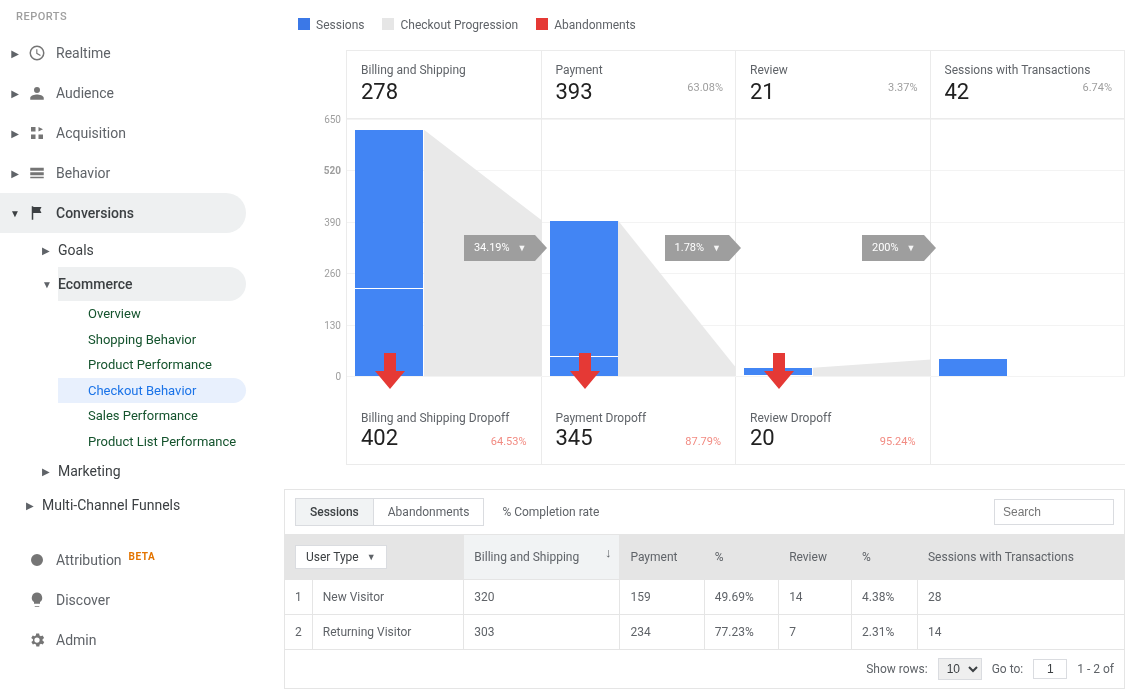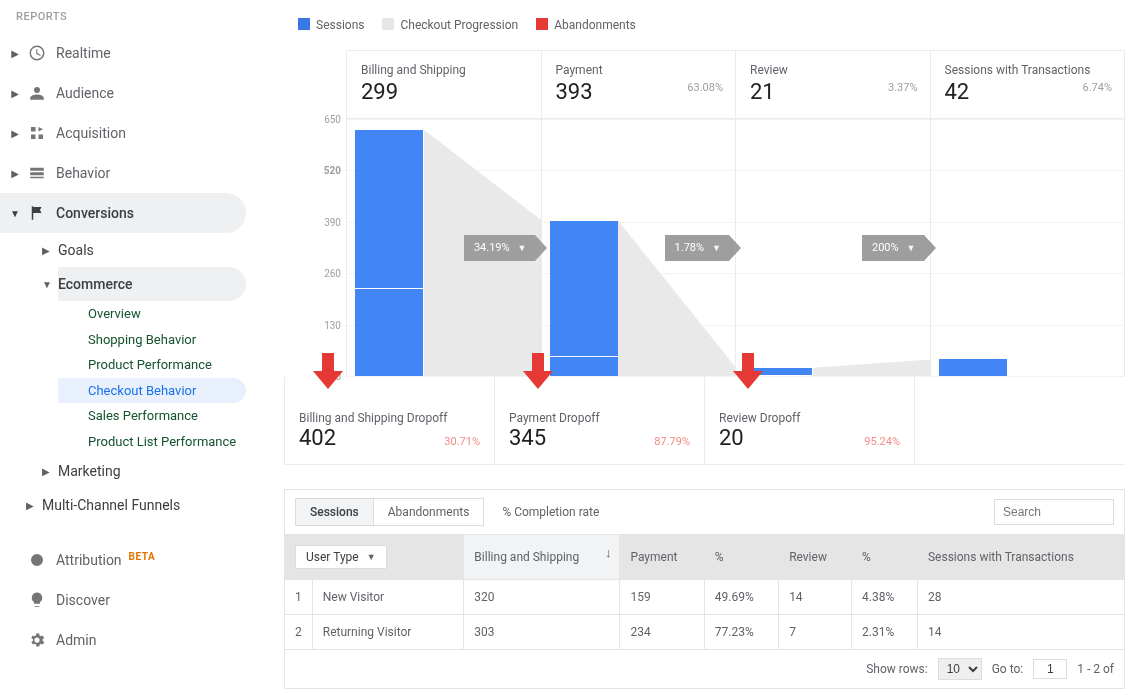--- a/index.html
+++ b/index.html
@@ -117,21 +117,21 @@
     z-index:2;
   }
   .tag::after {
     content:""; position:absolute; right:-12px; top:0;
     border-top:13px solid transparent; border-bottom:13px solid transparent;
     border-left:12px solid #9e9e9e;
   }
   .tag .chev { margin-left:8px; font-size:9px; opacity:.9; }
 
   .droprow {
-    display:flex; border:1px solid #ebebeb; border-top:none; border-right:none; 
+    display:flex; border:1px solid #ebebeb; border-top:none; border-right:none; margin-left:62px;
   }
   .dcol {
     flex:1 1 0; border-right:1px solid #ebebeb; position:relative;
     padding:34px 14px 14px 14px; min-height:78px;
   }
   .dcol:last-child { visibility:hidden; } 
   .arrow-down {
     position:absolute; top:-24px; left:28px;
   }
   .drop-title { font-size:12px; color:#5f6368; }
@@ -304,21 +304,21 @@
   <main class="main">
     <div class="legend">
       <span><span class="swatch sw-blue"></span><span>Sessions</span></span>
       <span><span class="swatch sw-gray"></span><span>Checkout Progression</span></span>
       <span><span class="swatch sw-red"></span><span>Abandonments</span></span>
     </div>
 
     <div class="funnel">
       <div class="stage">
         <div class="stage-title">Billing and Shipping</div>
-        <div class="stage-value">299</div>
+        <div class="stage-value">278</div>
       </div>
       <div class="stage">
         <div class="stage-title">Payment</div>
         <div class="stage-value">393</div>
         <div class="stage-pct">63.08%</div>
       </div>
       <div class="stage">
         <div class="stage-title">Review</div>
         <div class="stage-value">21</div>
         <div class="stage-pct">3.37%</div>
@@ -387,21 +387,21 @@
       </div>
     </div>
 
     <div class="droprow">
       <div class="dcol">
         <svg class="arrow-down" width="30" height="36">
             <path d="M9 0 H21 V18 H30 L15 36 L0 18 H9 Z" fill="#e53935"></path>
           </svg>
         <div class="drop-title">Billing and Shipping Dropoff</div>
         <div class="drop-val">402</div>
-        <div class="drop-pct">30.71%</div>
+        <div class="drop-pct">64.53%</div>
       </div>
       <div class="dcol">
         <svg class="arrow-down" width="30" height="36">
             <path d="M9 0 H21 V18 H30 L15 36 L0 18 H9 Z" fill="#e53935"></path>
           </svg>
         <div class="drop-title">Payment Dropoff</div>
         <div class="drop-val">345</div>
         <div class="drop-pct">87.79%</div>
       </div>
       <div class="dcol">

